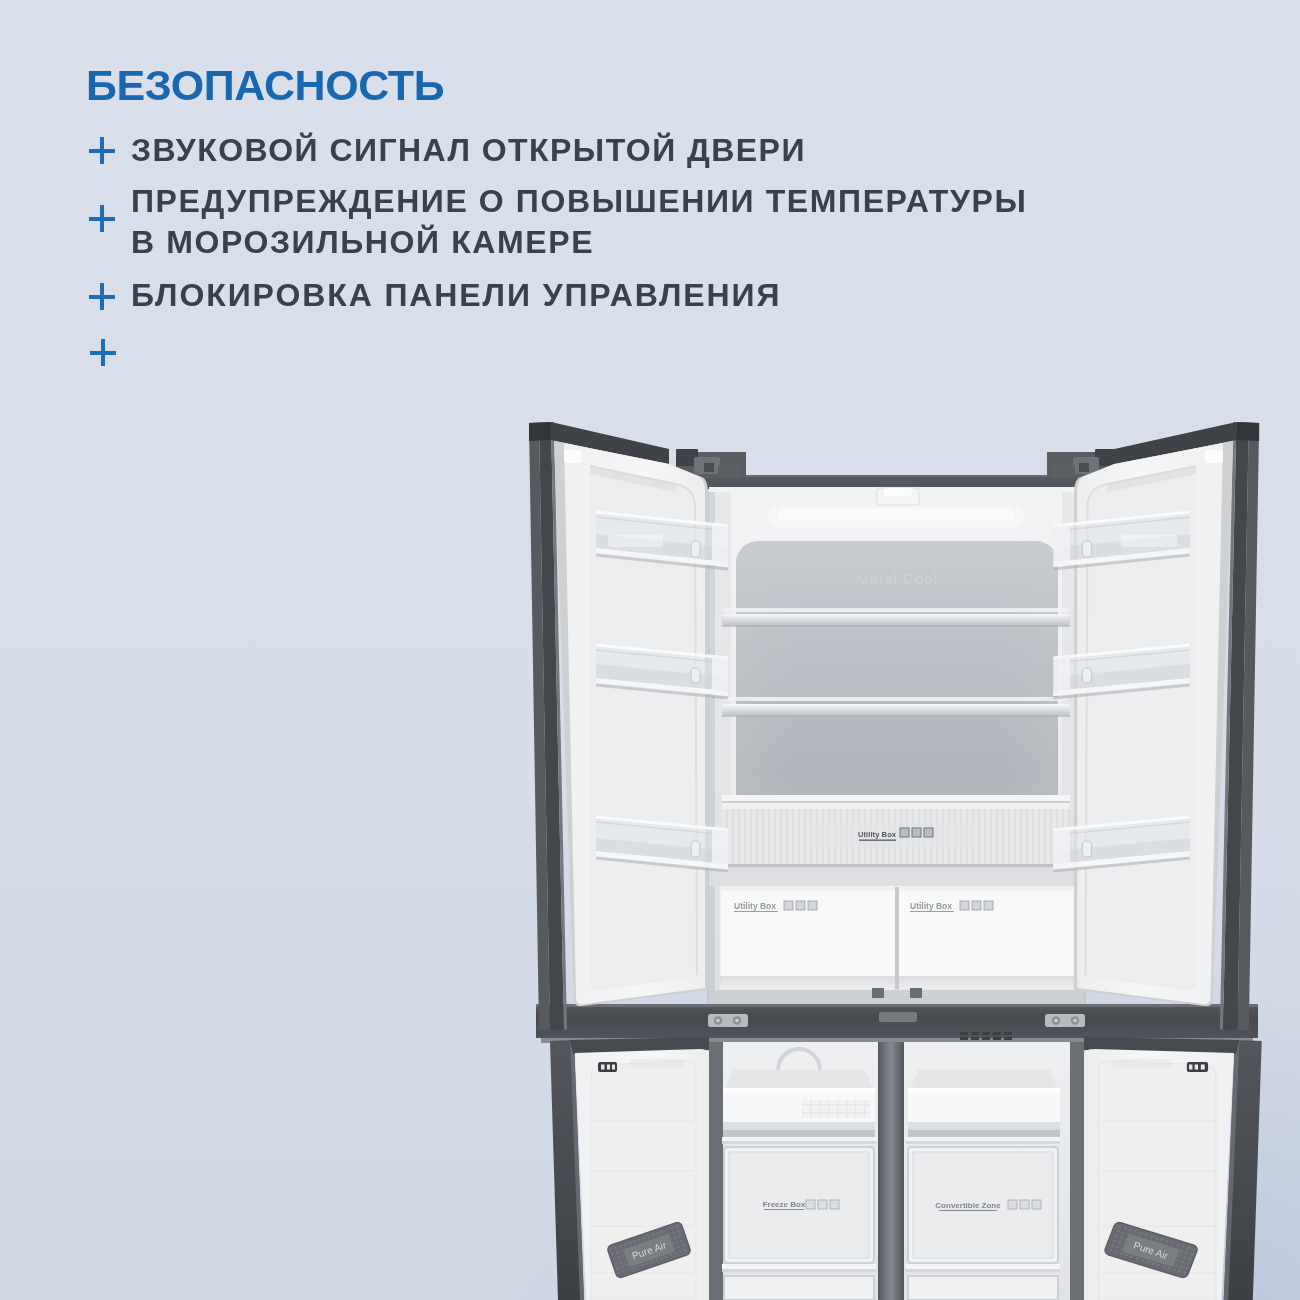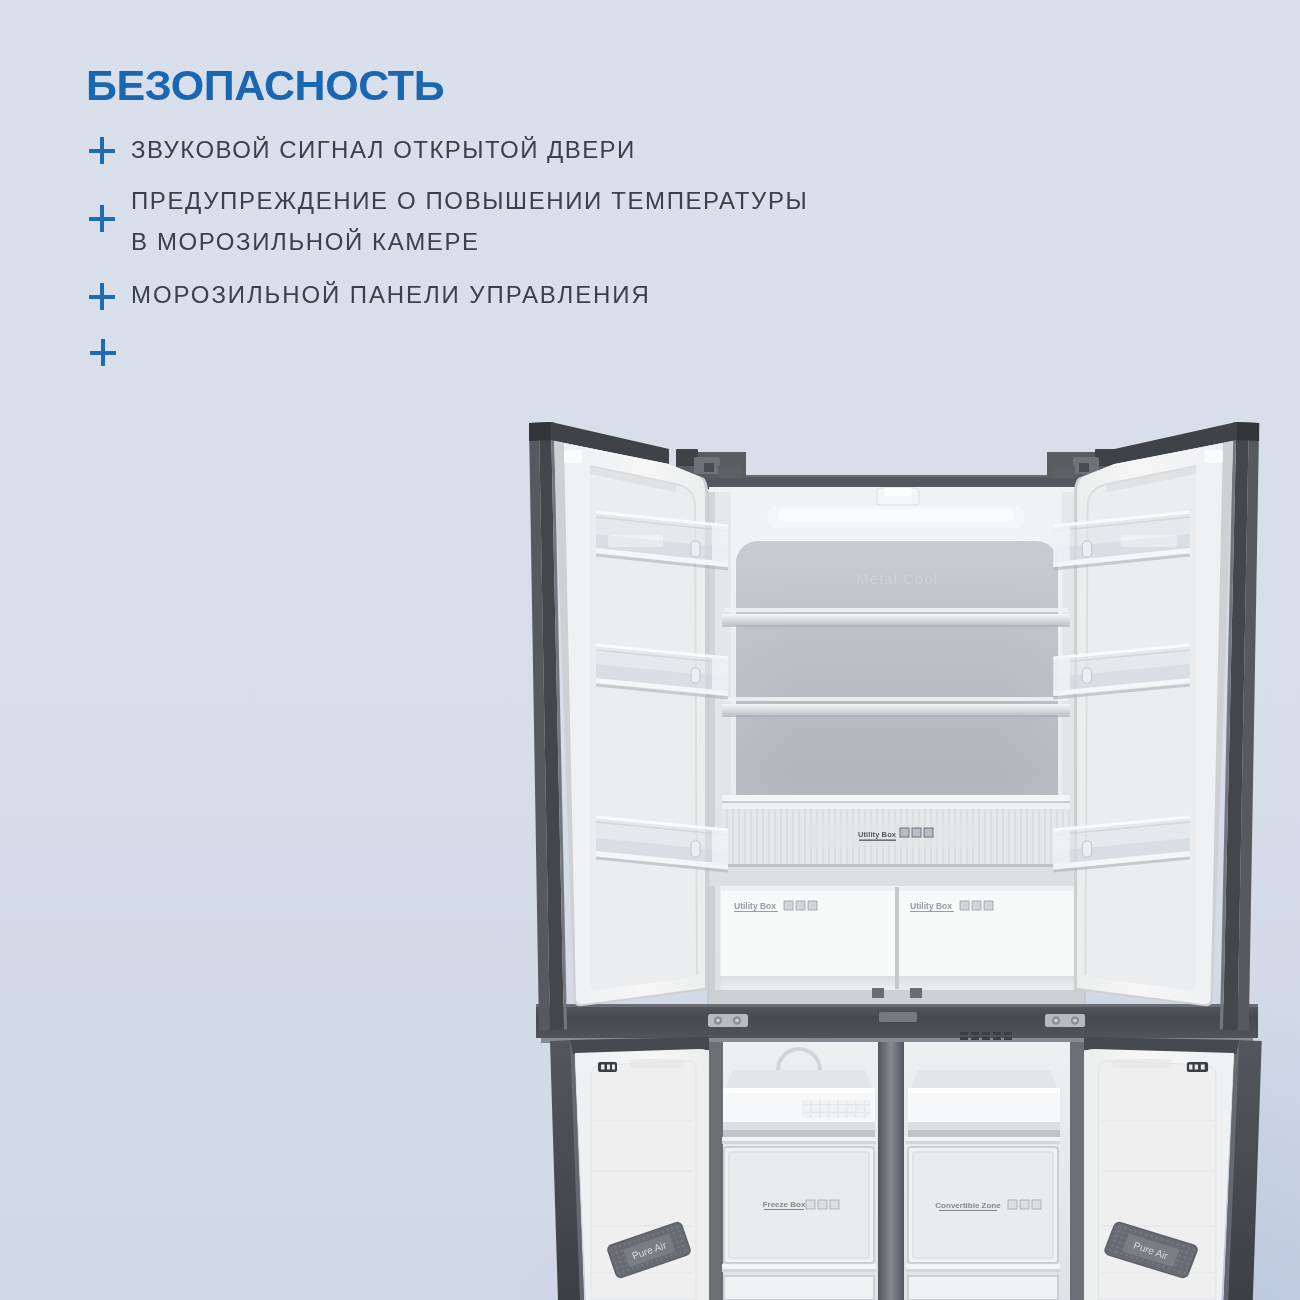--- a/index.html
+++ b/index.html
@@ -2,38 +2,38 @@
 <html><head>
 <meta charset="utf-8">
 <style>
   html,body{margin:0;padding:0;}
   body{width:1300px;height:1300px;overflow:hidden;
     font-family:"Liberation Sans",sans-serif;
     background:radial-gradient(ellipse 850px 600px at 85% 107%, rgba(148,168,203,0.45), rgba(148,168,203,0) 72%),linear-gradient(180deg,#dae0eb 0%,#d7dde9 55%,#d0d8e6 100%);}
   .stage{position:relative;width:1300px;height:964px;margin-left:36px;}
   .title{position:absolute;left:50px;top:63.9px;font-size:43px;font-weight:bold;
     color:#1a67b1;letter-spacing:-0.4px;line-height:43px;}
-  .item{position:absolute;left:95px;font-size:24px;font-weight:normal;
+  .item{position:absolute;left:95px;font-size:32px;font-weight:bold;
     color:#3a414e;letter-spacing:1.5px;line-height:30px;white-space:nowrap;}
   .plus{position:absolute;width:26px;height:27px;}
   .plus:before{content:"";position:absolute;left:11px;top:0;width:4px;height:27px;background:#1e6cb3;}
   .plus:after{content:"";position:absolute;left:0;top:11.5px;width:26px;height:4px;background:#1e6cb3;}
   svg{position:absolute;left:0;top:0;}
 </style>
 </head>
 <body>
 <div class="stage">
   <div class="title">БЕЗОПАСНОСТЬ</div>
   <div class="plus" style="left:53px;top:137px;"></div>
   <div class="item" style="top:134.5px;letter-spacing:1.45px;">ЗВУКОВОЙ СИГНАЛ ОТКРЫТОЙ ДВЕРИ</div>
   <div class="plus" style="left:53px;top:205px;"></div>
   <div class="item" style="top:186px;letter-spacing:1.6px;">ПРЕДУПРЕЖДЕНИЕ О ПОВЫШЕНИИ ТЕМПЕРАТУРЫ</div>
   <div class="item" style="top:226.5px;letter-spacing:1.6px;">В МОРОЗИЛЬНОЙ КАМЕРЕ</div>
   <div class="plus" style="left:53px;top:283px;"></div>
-  <div class="item" style="top:279.5px;letter-spacing:1.9px;">МОРОЗИЛЬНОЙ ПАНЕЛИ УПРАВЛЕНИЯ</div>
+  <div class="item" style="top:279.5px;letter-spacing:1.9px;">БЛОКИРОВКА ПАНЕЛИ УПРАВЛЕНИЯ</div>
   <div class="plus" style="left:54px;top:339px;"></div>
   <svg width="1300" height="1300" viewBox="0 0 1300 1300">
     <defs>
       <linearGradient id="gDark" x1="0" y1="0" x2="0" y2="1">
         <stop offset="0" stop-color="#53565c"></stop>
           <stop offset="1" stop-color="#3c3f44"></stop>
       </linearGradient>
       <linearGradient id="gDarkH" x1="0" y1="0" x2="1" y2="0">
         <stop offset="0" stop-color="#45484d"></stop>
           <stop offset="0.5" stop-color="#5c5f65"></stop>

